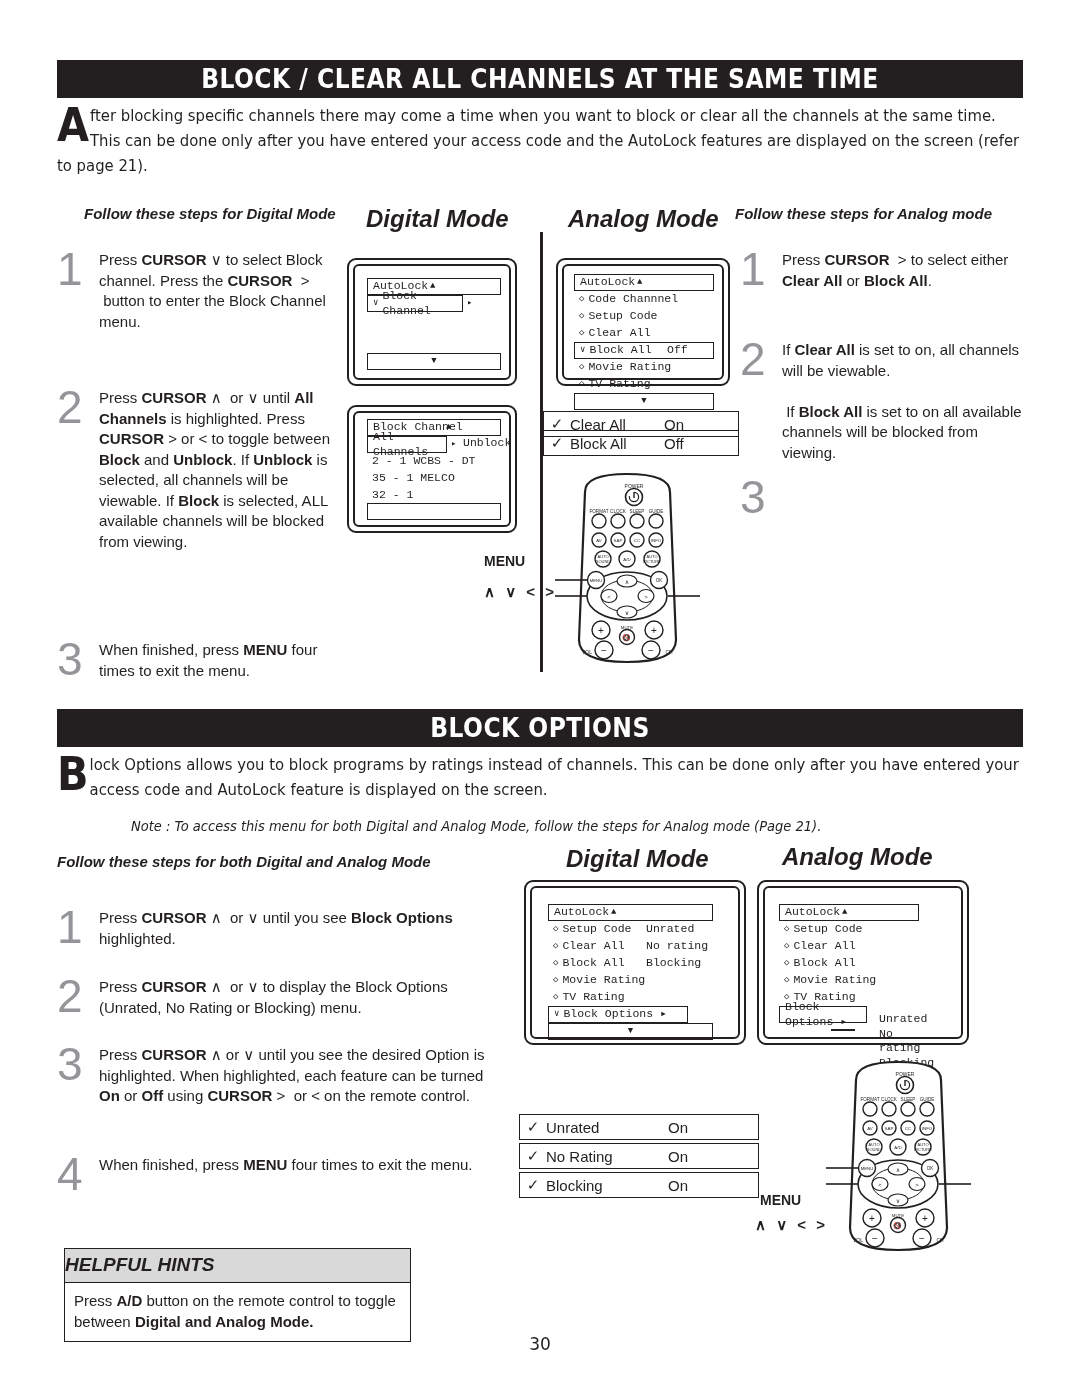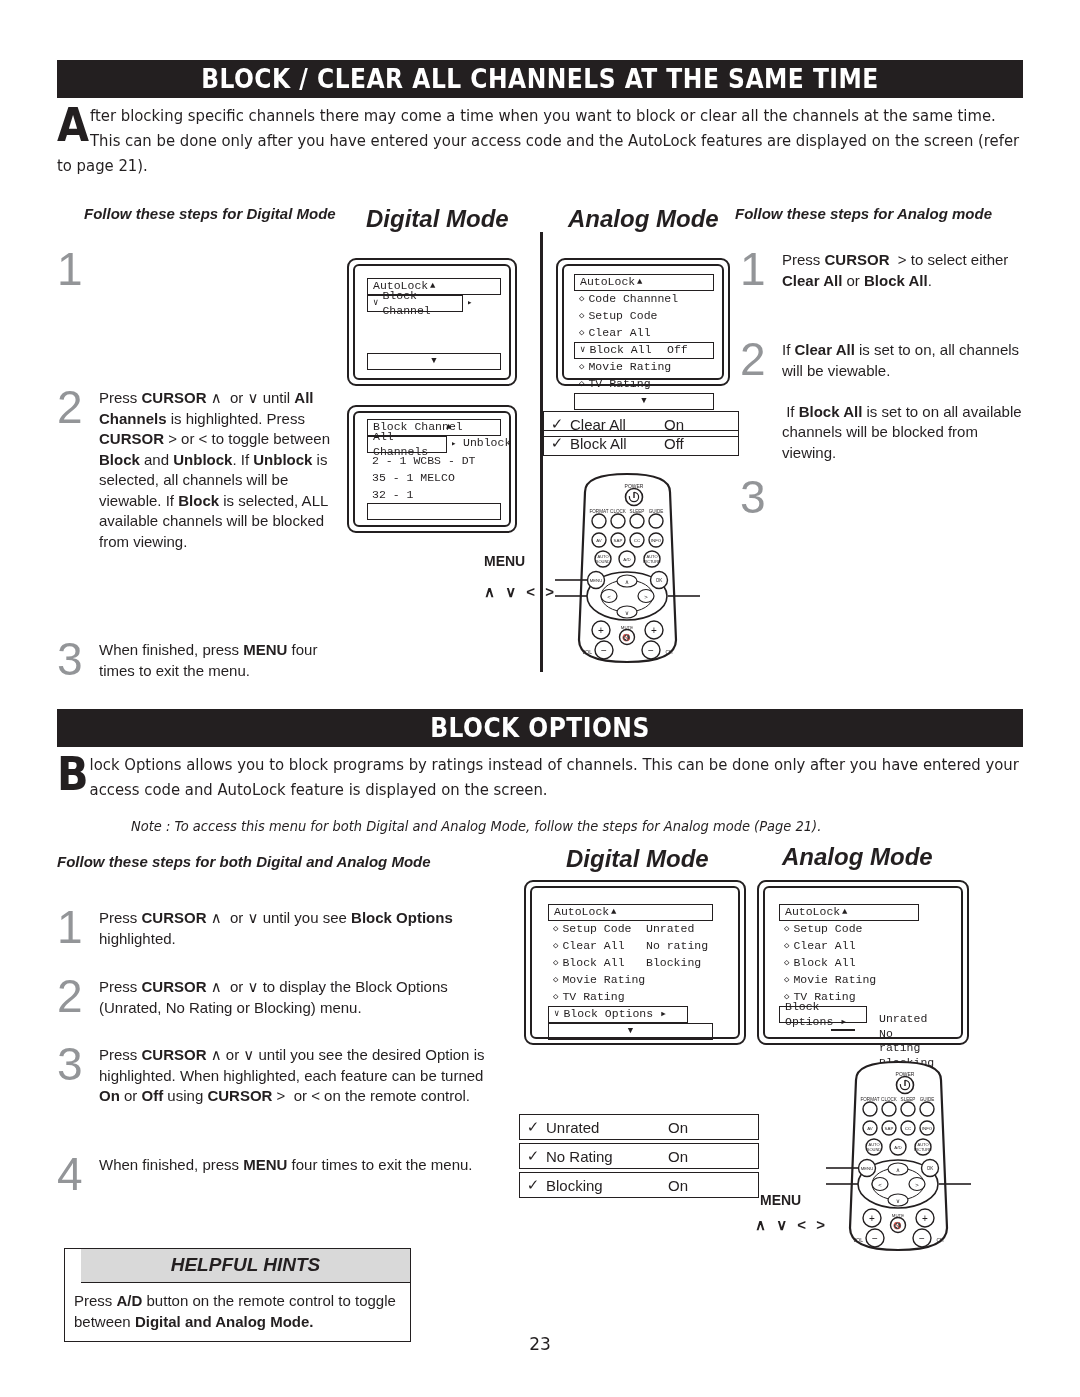--- a/index.html
+++ b/index.html
@@ -61,22 +61,22 @@
   .vdiv{position:absolute;background:#231f20;width:3px;}
 
   
   .remote{position:absolute;}
   .rlabel{position:absolute;font-weight:bold;font-size:14px;}
   .rlabel.small{font-size:15px;letter-spacing:3px;}
 
   
   .hints{position:absolute;border:1.5px solid #231f20;box-sizing:border-box;}
   .hints .hd{background:#d9d9d9;border-bottom:1.5px solid #231f20;
-             text-align:center;font-style:italic;font-weight:bold;
-             font-size:19px;padding:5px 0 6px;margin-left:16px;}
+             font-style:italic;font-weight:bold;
+             font-size:19px;padding:5px 0 6px;}
   .hints .bd{padding:7px 9px 9px;font-size:15px;line-height:21px;}
 
   .pageno{position:absolute;width:100%;text-align:center;font-size:17px;
           font-family:"DejaVu Sans", sans-serif;}
 </style>
 </head>
 <body>
 
 <div class="page">
 
@@ -91,20 +91,21 @@
   <div class="follow" style="left:74px;top:205px;margin-left:10px;">Follow these steps for Digital Mode</div>
   <div class="follow" style="left:735px;top:205px;">Follow these steps for Analog mode</div>
 
   <div class="modecap" style="left:366px;top:205px;">Digital Mode</div>
   <div class="modecap" style="left:568px;top:205px;">Analog Mode</div>
 
   <div class="vdiv" style="left:540px;top:232px;height:440px;"></div>
 
   <div class="step" style="left:57px;top:250px;width:285px;">
     <div class="num">1</div>
+    <div class="txt">Press <b>CURSOR</b> ∨ to select Block channel. Press the <b>CURSOR</b> &nbsp;&gt; &nbsp;button to enter the Block Channel menu.</div>
   </div>
   <div class="step" style="left:57px;top:388px;width:285px;">
     <div class="num">2</div>
     <div class="txt">Press <b>CURSOR</b> ∧ &nbsp;or ∨ until <b>All Channels</b> is highlighted.  Press <b>CURSOR</b> &gt; or &lt; to toggle between <b>Block</b> and <b>Unblock</b>.  If <b>Unblock</b> is selected, all channels will be viewable.   If <b>Block</b> is selected,  ALL available channels will be blocked from viewing.</div>
   </div>
   <div class="step" style="left:57px;top:640px;width:285px;">
     <div class="num">3</div>
     <div class="txt">When finished, press <b>MENU</b> four times to exit the menu.</div>
   </div>
 
@@ -469,15 +470,15 @@
     </svg>
   </div>
   <div class="rlabel" style="left:760px;top:1192px;">MENU</div>
   <div class="rlabel small" style="left:755px;top:1216px;">∧ ∨ &lt; &gt;</div>
 
   <div class="hints" style="left:64px;top:1248px;width:347px;">
     <div class="hd">HELPFUL HINTS</div>
     <div class="bd">Press <b>A/D</b> button on the remote control to toggle between <b>Digital and Analog Mode.</b></div>
   </div>
 
-  <div class="pageno" style="left:0;top:1334px;">23</div>
+  <div class="pageno" style="left:0;top:1334px;">30</div>
 
 </div>
 
 </body></html>

